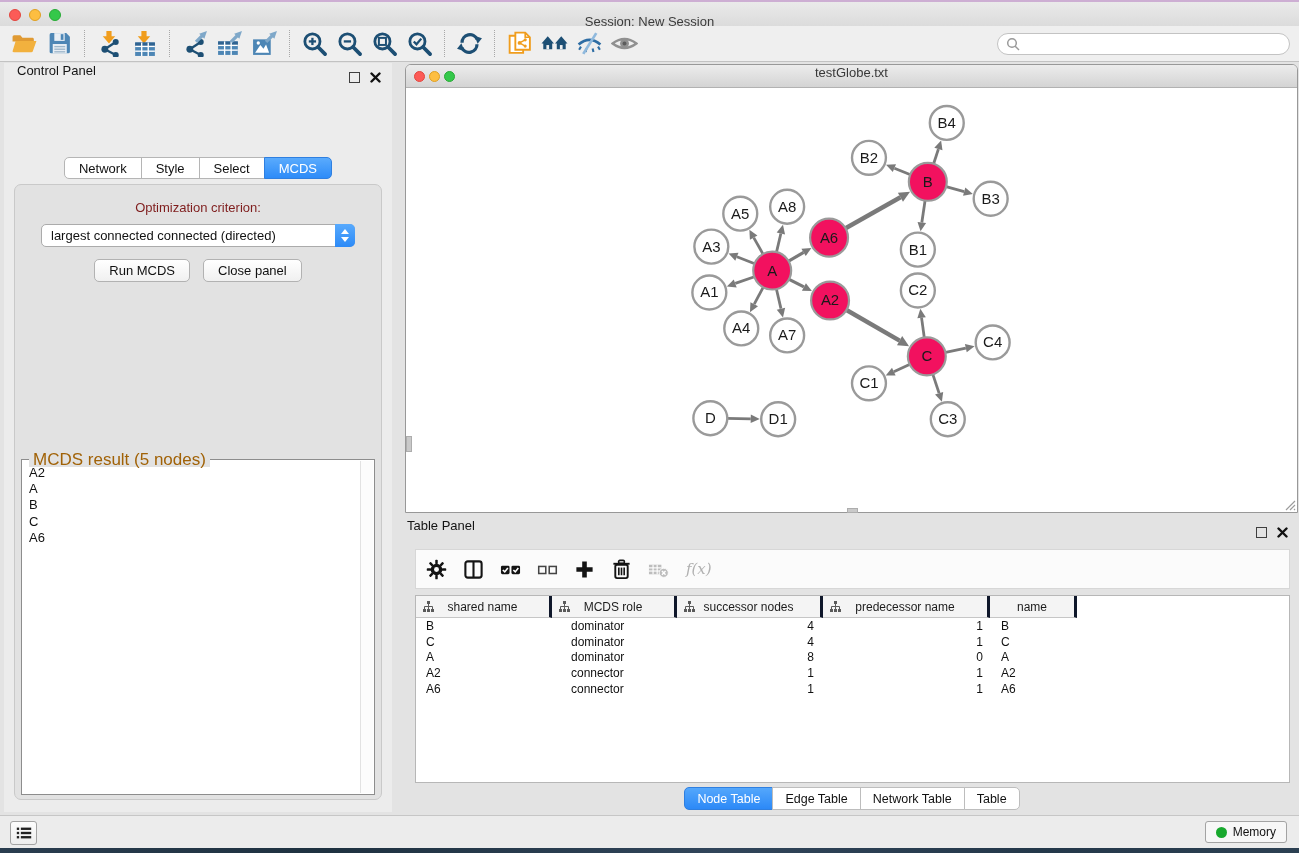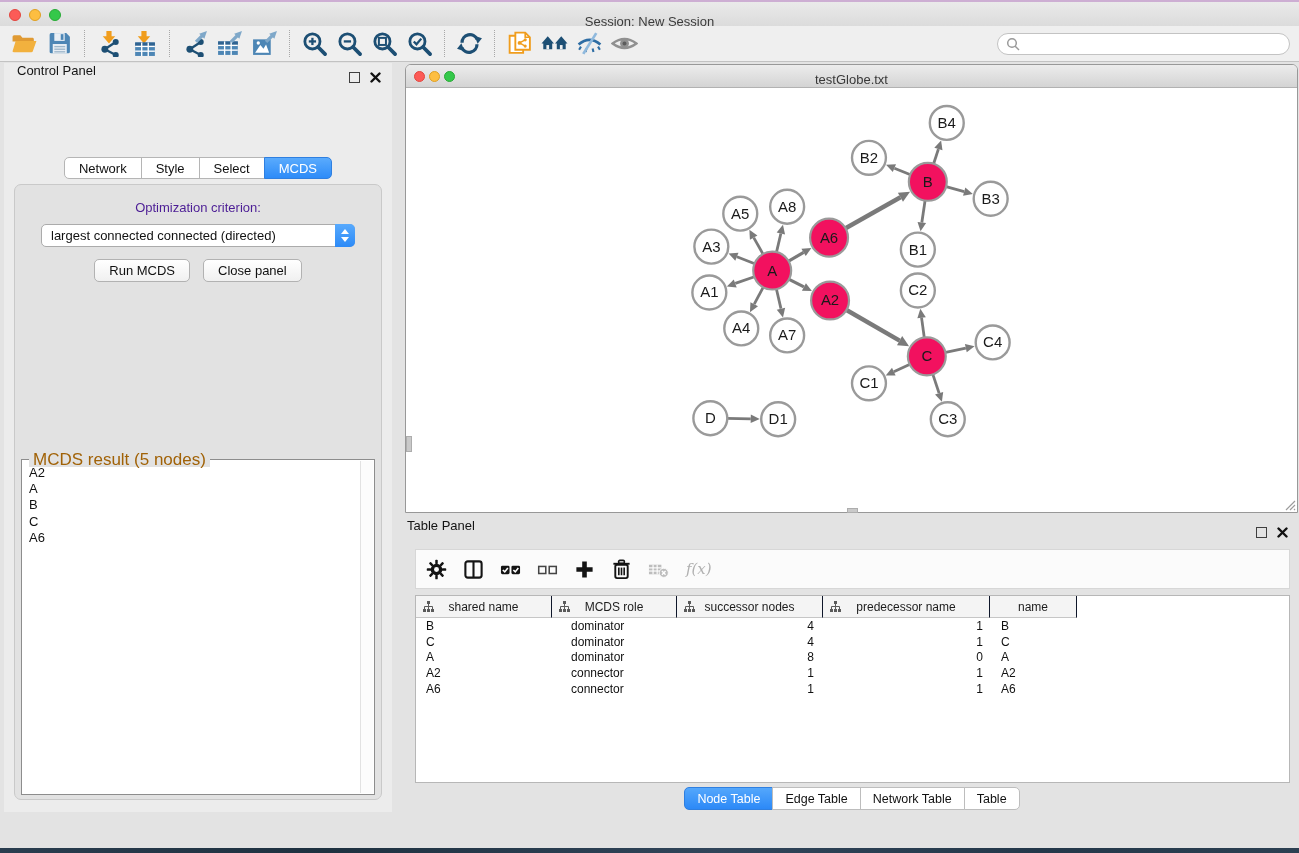--- a/index.html
+++ b/index.html
@@ -38,21 +38,21 @@
 
   .seg-wrap { position:absolute; top:94px; left:0; width:100%; display:flex; justify-content:center; }
   .seg { height:22px; display:flex; align-items:center; padding:0 14px; background:#fff;
     border:1px solid #b5b5b5; margin-left:-1px; font-size:13px; color:#111; cursor:pointer; }
   .seg.first { border-radius:5px 0 0 5px; margin-left:0; }
   .seg.last { border-radius:0 5px 5px 0; }
   .seg.selected { background:linear-gradient(#5aabfd,#2d8bf8); color:#fff; border-color:#2f7fe0; }
 
   .cp-inner { position:absolute; left:10px; right:10px; top:121px; bottom:12px;
     background:#e2e2e2; border:1px solid #c9c9c9; border-radius:7px; }
-  .opt-label { text-align:center; margin-top:15px; font-size:13px; color:#4c1d95; }
+  .opt-label { text-align:center; margin-top:15px; font-size:13px; color:#7f1d1d; }
   .combo { position:relative; margin:9px auto 0; width:314px; height:23px; background:#fff;
     border:1px solid #ababab; border-radius:5px; display:flex; align-items:center;
     font-size:13px; color:#111; padding-left:9px; cursor:pointer; }
   .combo-step { position:absolute; right:-1px; top:-1px; width:20px; height:23px;
     background:linear-gradient(#58aafd,#2c8af7); border-radius:0 5px 5px 0;
     display:flex; flex-direction:column; align-items:center; justify-content:center; gap:3px; }
   .tri-up { width:0; height:0; border-left:4px solid transparent; border-right:4px solid transparent; border-bottom:5px solid #fff; }
   .tri-down { width:0; height:0; border-left:4px solid transparent; border-right:4px solid transparent; border-top:5px solid #fff; }
   .btn-row { display:flex; justify-content:center; gap:13px; margin-top:12px; }
   .cbtn { height:23px; padding:0 14px; background:linear-gradient(#ffffff,#f0f0f0);
@@ -66,41 +66,41 @@
     font-size:13px; color:#111; overflow:hidden; }
   .mcds-list div { line-height:16.2px; cursor:default; }
   .list-track { position:absolute; right:1px; top:1px; bottom:1px; width:13px;
     background:#fcfcfc; border-left:1px solid #e2e2e2; }
 
   
   .nw { position:absolute; left:405px; top:64px; width:893px; height:449px; background:#fff;
     border:1px solid #989898; border-radius:6px 6px 0 0; }
   .nw-titlebar { position:relative; height:23px; background:linear-gradient(#ececec,#d4d4d4);
     border-bottom:1px solid #b2b2b2; border-radius:5px 5px 0 0;
-    display:flex; align-items:flex-end; justify-content:center; }
+    display:flex; align-items:flex-start; justify-content:center; }
   .nw-lights { position:absolute; left:8px; top:6px; display:flex; gap:4px; }
   .nw-light { width:11px; height:11px; border-radius:50%; }
   .nw-title { font-size:13px; color:#383838; }
   .nw-canvas { position:absolute; top:24px; left:0; right:0; bottom:0; background:#fff; overflow:hidden; }
   .nw-canvas svg { width:100%; height:100%; display:block; }
   .nub-left { position:absolute; left:0; top:371px; width:6px; height:16px; background:#c9c9c9; border:1px solid #adadad; }
   .nub-bottom { position:absolute; left:441px; bottom:-1px; width:11px; height:5px; background:#c9c9c9; border:1px solid #adadad; }
   .grip { position:absolute; right:1px; bottom:1px; }
 
   
   .tp { position:absolute; left:405px; top:518px; width:894px; height:297px; }
   .tp .panel-title { margin-left:2px; }
   .tp-toolbar { position:absolute; left:10px; right:9px; top:31px; height:40px; background:#fbfbfb;
     border:1px solid #d7d7d7; display:flex; align-items:center; padding-left:10px; gap:16px; }
   .tp-btn { background:none; border:none; padding:0; display:flex; cursor:pointer; }
   .tp-btn.disabled { cursor:default; }
   .tbl { position:absolute; left:10px; right:9px; top:77px; height:188px; background:#fff;
     border:1px solid #b7b7b7; overflow:hidden; }
   .tbl-head { display:flex; height:22px; }
-  .th { position:relative; height:22px; background:#f4f4f4; border-right:1px solid #0f172a;
+  .th { position:relative; height:22px; background:#f4f4f4; border-right:3px solid #0f172a;
     border-bottom:1px solid #c6c6c6; display:flex; align-items:center; justify-content:center;
     font-size:12px; color:#1c1c1c; cursor:pointer; }
   .th svg { position:absolute; left:7px; top:5px; }
   .tr { display:flex; height:15.7px; align-items:center; font-size:12px; color:#111; cursor:default; }
   .td { height:100%; display:flex; align-items:center; }
   .tabs-bottom { position:absolute; left:0; right:0; top:269px; display:flex; justify-content:center; }
   .btab { height:23px; display:flex; align-items:center; padding:0 12px; background:#fff;
     border:1px solid #bdbdbd; margin-left:-1px; font-size:12.5px; color:#111; cursor:pointer; }
   .btab.first { border-radius:5px 0 0 5px; margin-left:0; }
   .btab.last { border-radius:0 5px 5px 0; }
@@ -612,14 +612,32 @@
         </div>
     </div>
     <div class="tabs-bottom" id="tbl-tabs">
         <div class="btab first selected">Node Table</div>
         <div class="btab">Edge Table</div>
         <div class="btab">Network Table</div>
         <div class="btab last">Table</div>
       </div>
   </div>
 
+  <div class="statusbar">
+    <button class="list-btn">
+      <svg width="18" height="18" viewBox="0 0 20 20">
+        <g fill="#222">
+          <rect x="2" y="4" width="2.6" height="2.6"></rect>
+            <rect x="6.5" y="4" width="11.5" height="2.6"></rect>
+          <rect x="2" y="8.7" width="2.6" height="2.6"></rect>
+            <rect x="6.5" y="8.7" width="11.5" height="2.6"></rect>
+          <rect x="2" y="13.4" width="2.6" height="2.6"></rect>
+            <rect x="6.5" y="13.4" width="11.5" height="2.6"></rect>
+        </g>
+      </svg>
+    </button>
+    <button class="mem-btn">
+      <span class="mem-dot"></span>
+      <span>Memory</span>
+    </button>
+  </div>
   <div class="bottom-strip"></div>
 </div>
 
 </body></html>

